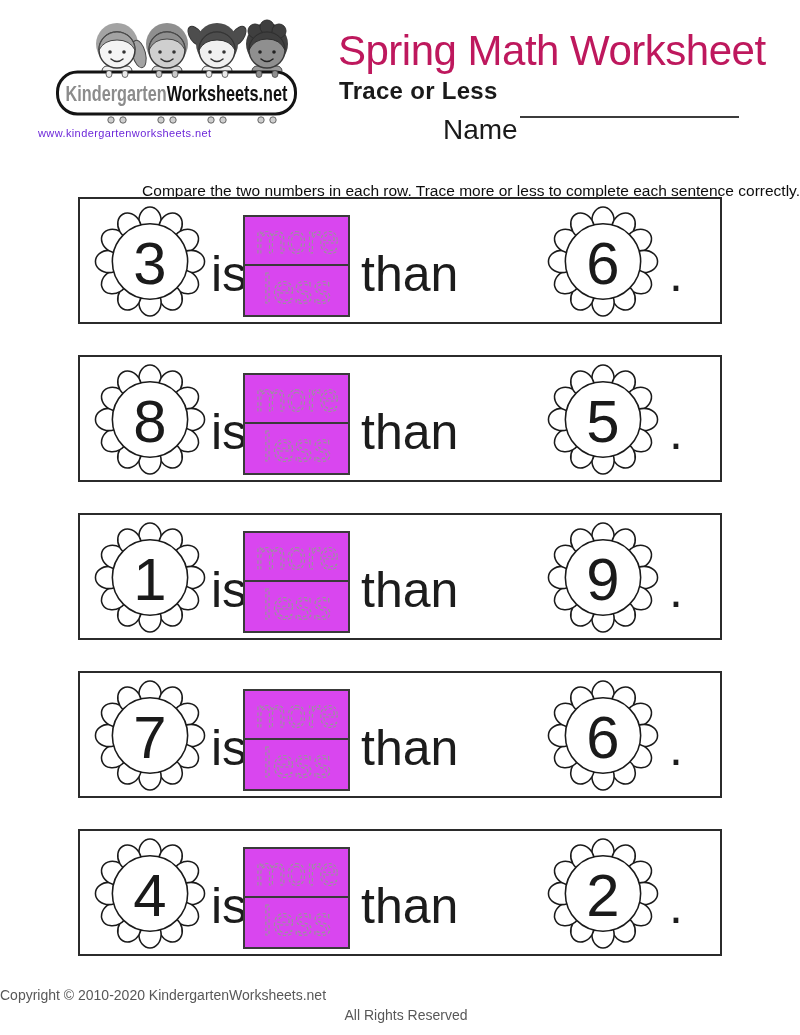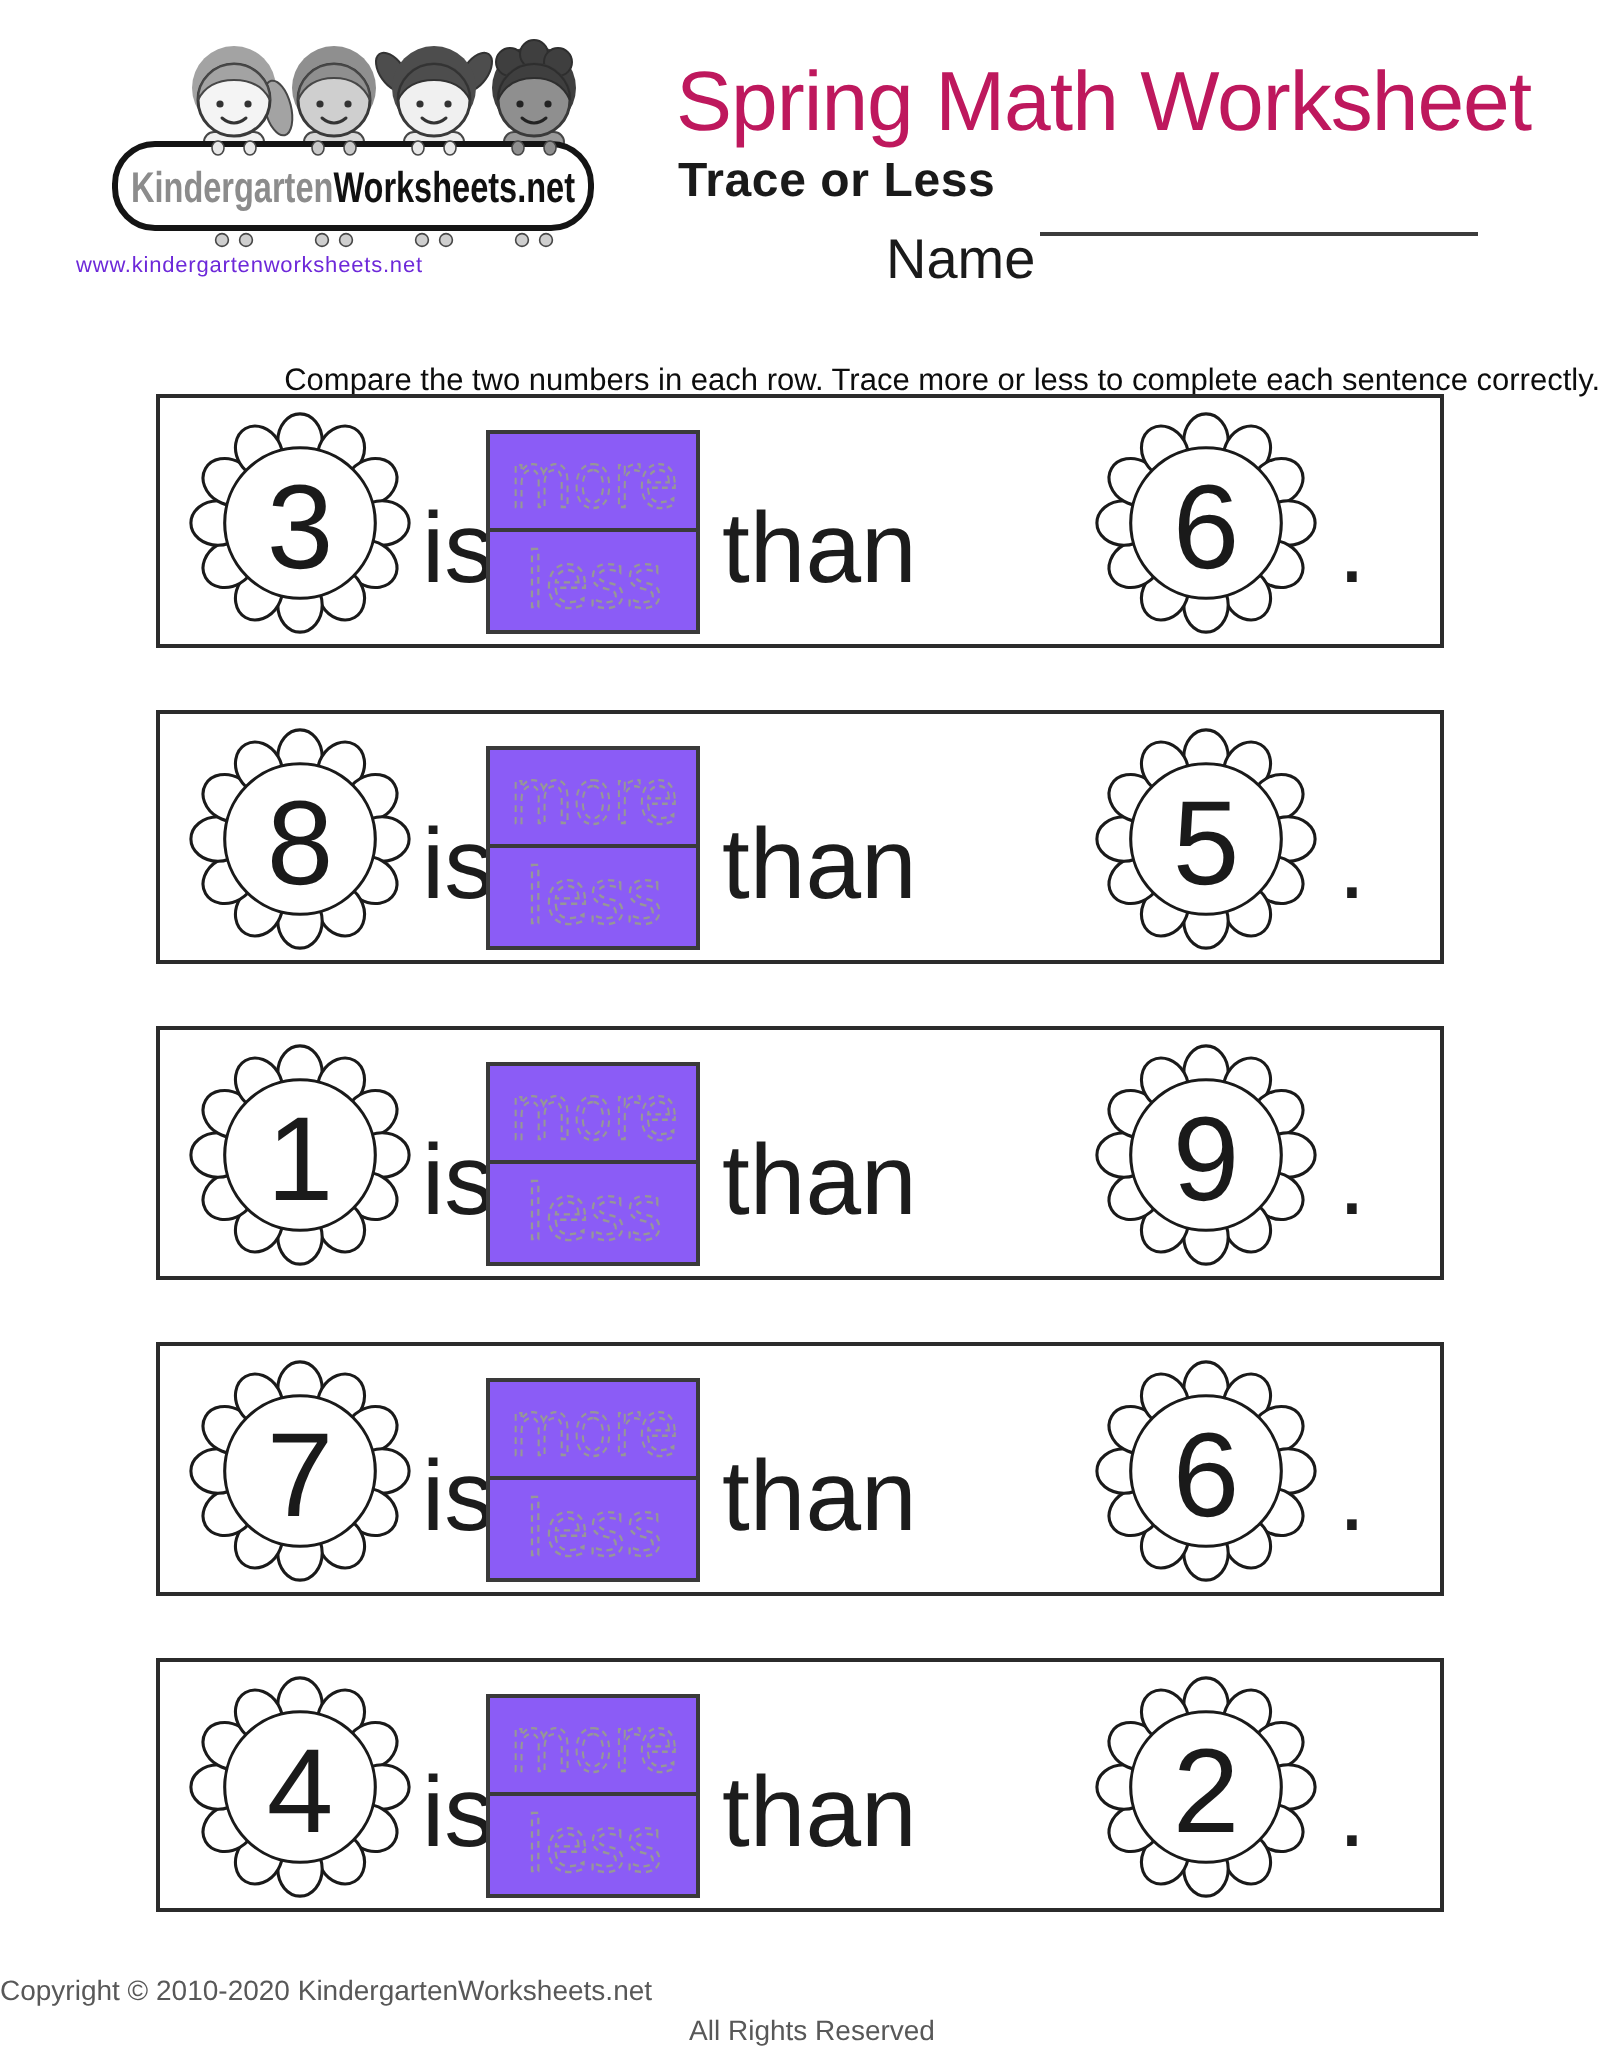--- a/index.html
+++ b/index.html
@@ -32,21 +32,21 @@
          border: 2px solid #2b2b2b; margin-bottom: 31px; }
   .flower { position: absolute; width: 112px; height: 117px; top: 4px; }
   .flower.left  { left: 14px; }
   .flower.right { left: 467px; }
   .flower-num { font-size: 62px; font-family: "Liberation Sans", sans-serif; fill: #1a1a1a; }
   .word { position: absolute; top: 50px; font-size: 50px; line-height: 1; color: #1c1c1c; }
   .word.is     { left: 131px; }
   .word.than   { left: 281px; }
   .word.period { left: 589px; }
   .trace-box { position: absolute; left: 163px; top: 16px; width: 107px; height: 102px;
-               border: 2px solid #3a3a3a; background: #8b5cf6; }
+               border: 2px solid #3a3a3a; background: #d946ef; }
   .trace-cell { height: 50%; display: flex; align-items: center; justify-content: center; }
   .trace-cell.top { border-bottom: 2px solid #3a3a3a; }
   .trace-svg { width: 98px; height: 44px; }
   .trace-text { font-family: "DejaVu Sans", sans-serif; font-size: 40px;
                 fill: none; stroke: #979797; stroke-width: 1.25; stroke-dasharray: 3.5 2.6; }
 
   
   #footer-line1 { left: 0; top: 987px; width: 800px; font-size: 14px; color: #585858; }
   #footer-line2 { left: 0; top: 1007px; width: 800px; text-align: center; font-size: 14px; color: #585858; padding-left: 12px; }
 

